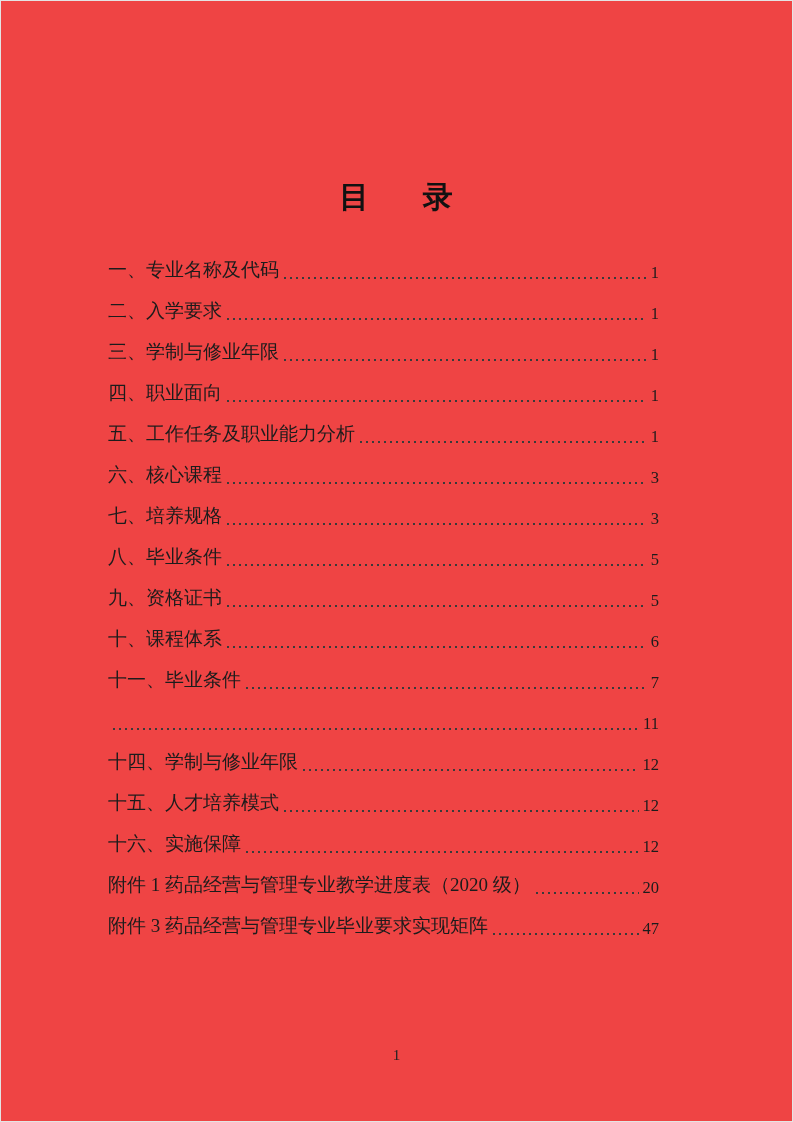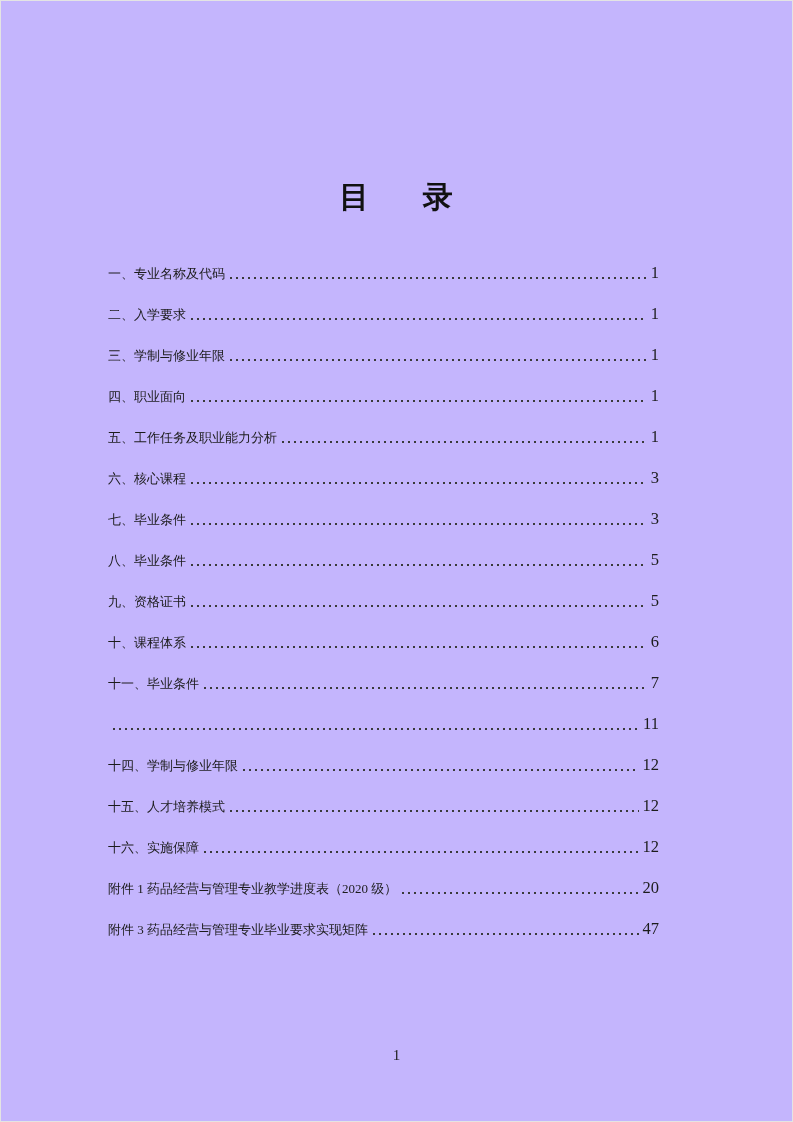--- a/index.html
+++ b/index.html
@@ -10,21 +10,21 @@
     position: relative;
     font-family: "Liberation Serif", "DejaVu Serif", serif;
     color: #1c1c1c;
     overflow: hidden;
   }
   .page {
     position: absolute;
     top: 0; left: 0;
     width: 793px;
     height: 1122px;
-    background: #c4b5fd;
+    background: #ef4444;
     border: 1px solid #e4e4e4;
   }
   .doc-title {
     position: absolute;
     top: 176px;
     left: 0;
     width: 100%;
     text-align: center;
     font-size: 30px;
     font-weight: bold;
@@ -40,21 +40,21 @@
     width: 551px;
   }
   .toc-row {
     height: 41px;
     display: flex;
     align-items: flex-end;
     padding-bottom: 10px;
     cursor: default;
   }
   .toc-label {
-    font-size: 13px;
+    font-size: 19px;
     white-space: nowrap;
     color: #1c1c1c;
   }
   .toc-dots {
     flex: 1 1 auto;
     height: 2px;
     margin: 0 4px 4px 5px;
     background-image: repeating-linear-gradient(to right, #3a3a3a 0px, #3a3a3a 2px, transparent 2px, transparent 6px);
   }
   .toc-page {
@@ -109,21 +109,21 @@
     <span class="toc-page">1</span>
   </div>
 
   <div class="toc-row">
     <span class="toc-label">六、核心课程</span>
     <span class="toc-dots"></span>
     <span class="toc-page">3</span>
   </div>
 
   <div class="toc-row">
-    <span class="toc-label">七、毕业条件</span>
+    <span class="toc-label">七、培养规格</span>
     <span class="toc-dots"></span>
     <span class="toc-page">3</span>
   </div>
 
   <div class="toc-row">
     <span class="toc-label">八、毕业条件</span>
     <span class="toc-dots"></span>
     <span class="toc-page">5</span>
   </div>
 

